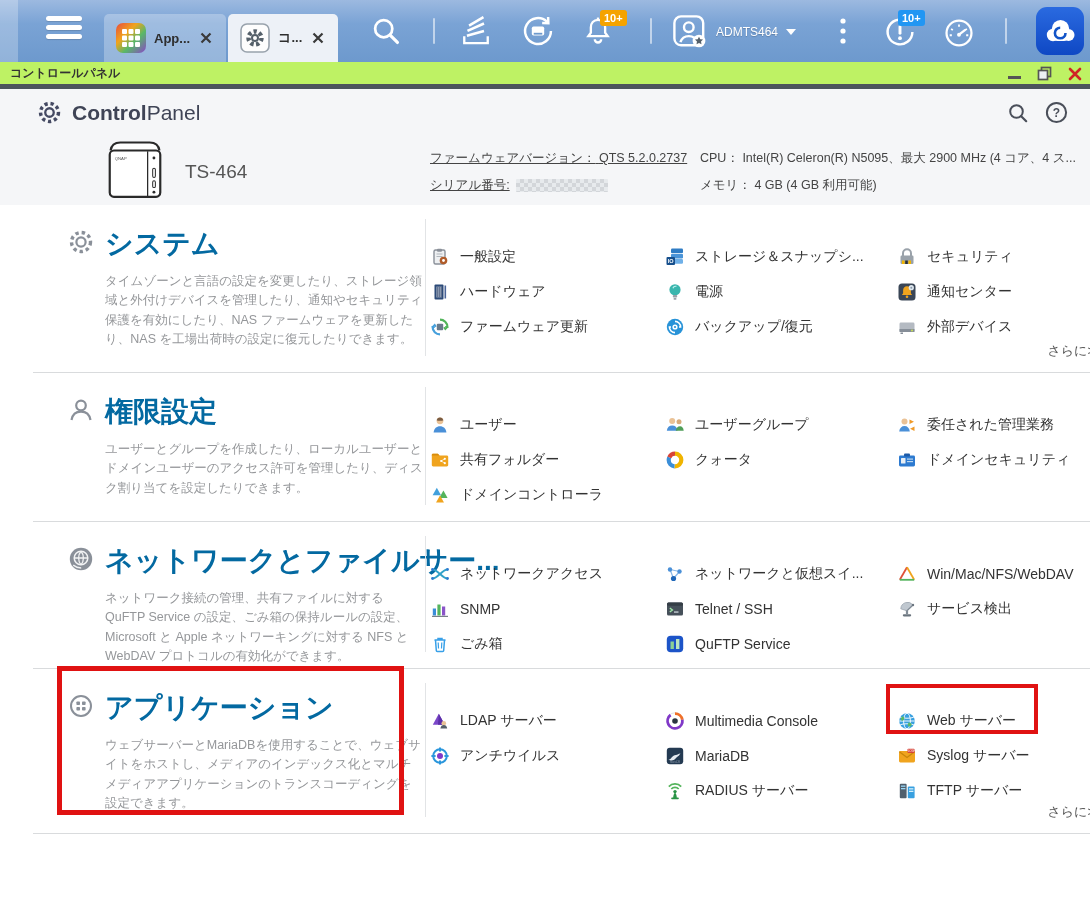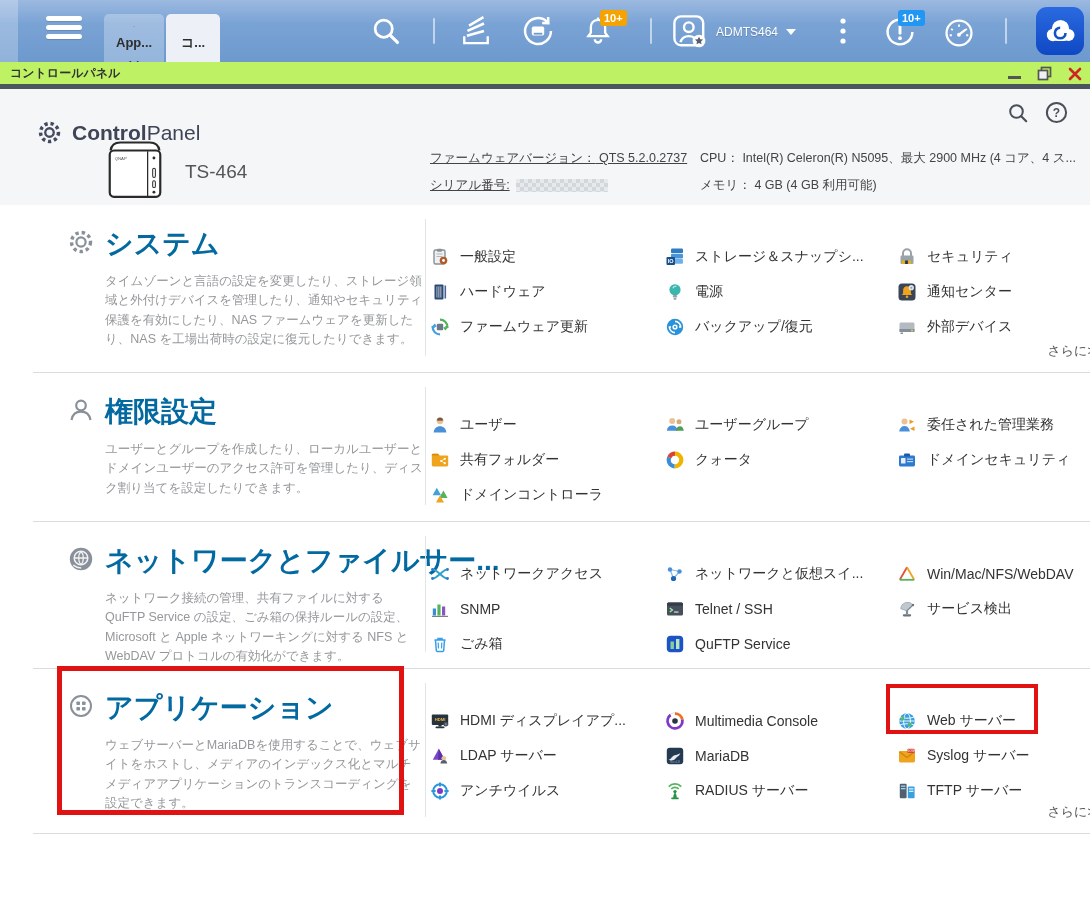--- a/index.html
+++ b/index.html
@@ -9,21 +9,21 @@
     -webkit-font-smoothing:antialiased;
   }
   .abs{position:absolute;}
   
   .taskbar{left:0;top:0;width:1090px;height:62px;
     background:linear-gradient(180deg,#9cb9e0 0%,#7aa3d5 38%,#6d99cd 100%);}
   .tb-edge{left:0;top:0;width:18px;height:62px;background:rgba(255,255,255,.25);}
   .hamburger{left:46px;top:16px;width:40px;height:30px;cursor:pointer;}
   .hamburger span{display:block;width:36px;height:5px;background:#fff;border-radius:2.5px;margin:0 0 4px 0;box-shadow:0 1px 1px rgba(0,0,0,.15);}
   .tabs{left:104px;top:14px;display:flex;height:48px;}
-  .tab{display:flex;align-items:center;gap:8px;padding:12px 12px;height:48px;border-radius:5px 5px 0 0;cursor:pointer;flex-direction:column;}
+  .tab{display:flex;align-items:center;gap:8px;padding:0 12px;height:48px;border-radius:5px 5px 0 0;cursor:pointer;}
   .tab.inactive{background:rgba(255,255,255,.28);margin-right:2px;}
   .tab.active{background:#edf1f7;}
   .tab-label{font-size:13px;font-weight:bold;color:#2e2e2e;}
   .tab-close{display:flex;align-items:center;cursor:pointer;padding:2px;}
   .tb-icon{cursor:pointer;}
   .tb-div{width:2px;height:26px;background:rgba(255,255,255,.55);border-radius:1px;top:18px;}
   .badge{position:absolute;font-size:11px;font-weight:bold;color:#fff;border-radius:3px;padding:0 4px;height:16px;line-height:16px;}
   .badge.orange{background:#f5a300;}
   .badge.blue{background:#2196f3;}
   .userbox{left:672px;top:14px;display:flex;align-items:center;gap:8px;cursor:pointer;}
@@ -31,21 +31,21 @@
   .caret{width:0;height:0;border-left:5px solid transparent;border-right:5px solid transparent;border-top:6px solid #fff;}
   .cloudbtn{left:1036px;top:7px;cursor:pointer;}
   
   .titlebar{left:0;top:62px;width:1090px;height:22px;background:#bef264;}
   .win-title{left:10px;top:0;line-height:22px;font-size:12px;font-weight:bold;color:#333;}
   .win-ctrls{right:8px;top:4px;display:flex;gap:16px;align-items:center;}
   .minbar{width:13px;height:3px;background:#555;margin-top:7px;cursor:pointer;}
   .darkline{left:0;top:84px;width:1090px;height:5px;background:#4c545c;}
   
   .panel-top{left:0;top:89px;width:1090px;height:116px;background:#f5f6f8;}
-  .cp-head{left:36px;top:10px;display:flex;align-items:center;gap:9px;margin-top:20px;}
+  .cp-head{left:36px;top:10px;display:flex;align-items:center;gap:9px;}
   .cp-title{font-size:21px;color:#3f4456;}
   .cp-title b{font-weight:bold;}
   .hd-icons{right:22px;top:12px;display:flex;gap:16px;align-items:center;}
   .nasimg{left:100px;top:48px;}
   .model{left:185px;top:72px;font-size:19px;color:#555;}
   .infocol{top:56px;font-size:12.5px;color:#444;line-height:2.15;white-space:nowrap;}
   .infocol.c1{left:430px;text-decoration:underline;}
   .infocol.c2{left:700px;width:386px;overflow:hidden;}
   .blurval{display:inline-block;width:92px;height:13px;vertical-align:middle;margin-left:6px;border-radius:1px;
     background-image:linear-gradient(45deg,#d3d6da 25%,transparent 25%,transparent 75%,#d3d6da 75%),
@@ -620,33 +620,20 @@
           <span class="sec-title">アプリケーション</span>
         </div>
         <div class="sec-desc">ウェブサーバーとMariaDBを使用することで、ウェブサイトをホストし、メディアのインデックス化とマルチメディアアプリケーションのトランスコーディングを設定できます。</div>
       </div>
       <div class="vdiv"></div>
       <div class="sec-cols">
         <div class="col">
           <div class="link">
             <span class="licon">
               <svg width="20" height="20" viewBox="0 0 20 20">
-                <rect x="1.8" y="3.5" width="16.4" height="10.5" rx="1" fill="#28323e"></rect>
-                <text x="10" y="10.3" font-size="4.2" fill="#e8b84a" text-anchor="middle" font-weight="bold" font-family="sans-serif">HDMI</text>
-                <rect x="8.4" y="14" width="3.2" height="1.6" fill="#28323e"></rect>
-                <rect x="5.5" y="15.6" width="9" height="1.6" rx=".8" fill="#28323e"></rect>
-                <circle cx="15.8" cy="13.2" r="2.4" fill="#46505c"></circle>
-                <path d="M14.8 13.2h2m-1-1v2" stroke="#8a96a4" stroke-width=".7"></path>
-              </svg>
-            </span>
-            <span class="ltext">HDMI ディスプレイアプ...</span>
-          </div>
-          <div class="link">
-            <span class="licon">
-              <svg width="20" height="20" viewBox="0 0 20 20">
                 <path d="M8.8 2.8l6 11H2.8z" fill="#7a46c8"></path>
                 <path d="M8.8 2.8l6 11H8z" fill="#5c30a8"></path>
                 <circle cx="13.8" cy="12.2" r="2.3" fill="#eac296"></circle>
                 <path d="M10.4 17.4c.3-2.2 1.6-3.4 3.4-3.4s3.1 1.2 3.4 3.4z" fill="#56606a"></path>
               </svg>
             </span>
             <span class="ltext">LDAP サーバー</span>
           </div>
           <div class="link">
             <span class="licon">

